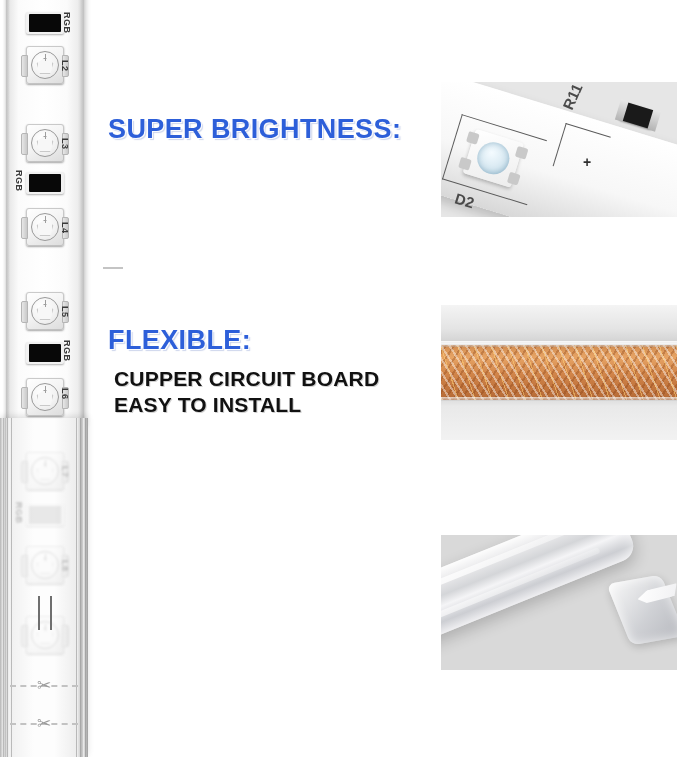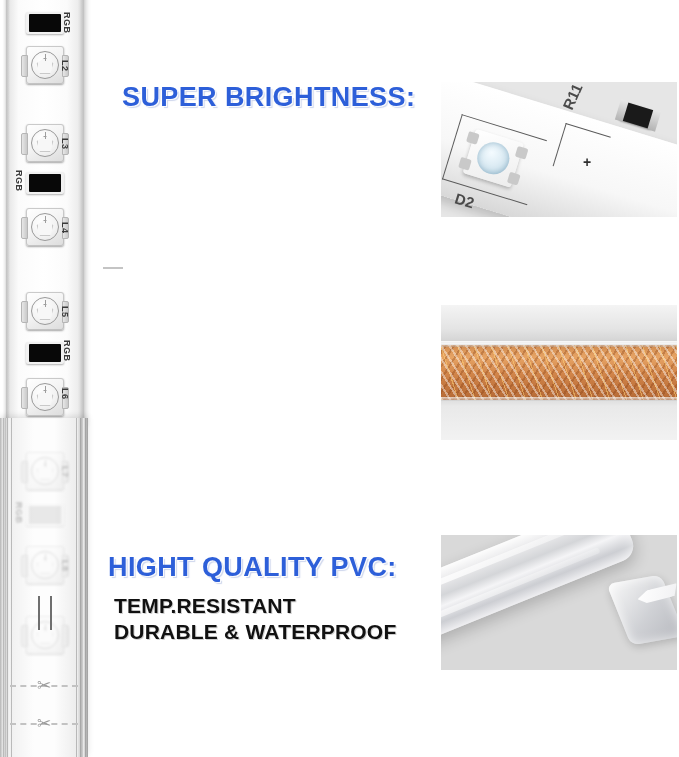--- a/index.html
+++ b/index.html
@@ -474,30 +474,30 @@
       <div class="scissors">✂</div>
     </div>
     <div class="cutline" style="top:714px;">
       <div class="dash"></div>
       <div class="scissors">✂</div>
     </div>
   </div>
 
   <div class="mini-divider"></div>
 
-  <div class="feature" style="top:82px;margin-left:14px;">
+  <div class="feature" style="top:114px;">
     <h2>SUPER BRIGHTNESS:</h2>
   </div>
 
-
-  <div class="feature" style="top:552px;">
-    <h2>HIGHT QUALITY PVC:</h2>
-    <p>TEMP.RESISTANT
-DURABLE &amp; WATERPROOF</p>
+  <div class="feature" style="top:325px;">
+    <h2>FLEXIBLE:</h2>
+    <p>CUPPER CIRCUIT BOARD
+EASY TO INSTALL</p>
   </div>
+
 
   <div class="photo" style="top:82px;">
     <div class="pcb-bg"></div>
     <div class="pcb-board">
       <div class="pcb-led">
         <div class="pad" style="left:-6px; top:4px;"></div>
         <div class="pad" style="left:-6px; bottom:4px;"></div>
         <div class="pad" style="right:-6px; top:4px;"></div>
         <div class="pad" style="right:-6px; bottom:4px;"></div>
         <div class="die"></div>

